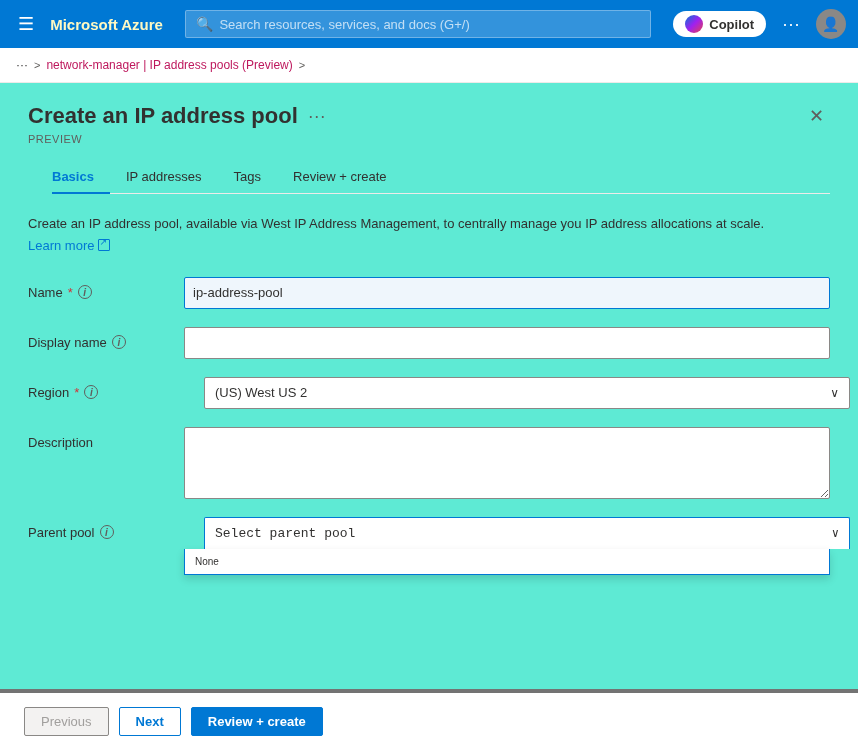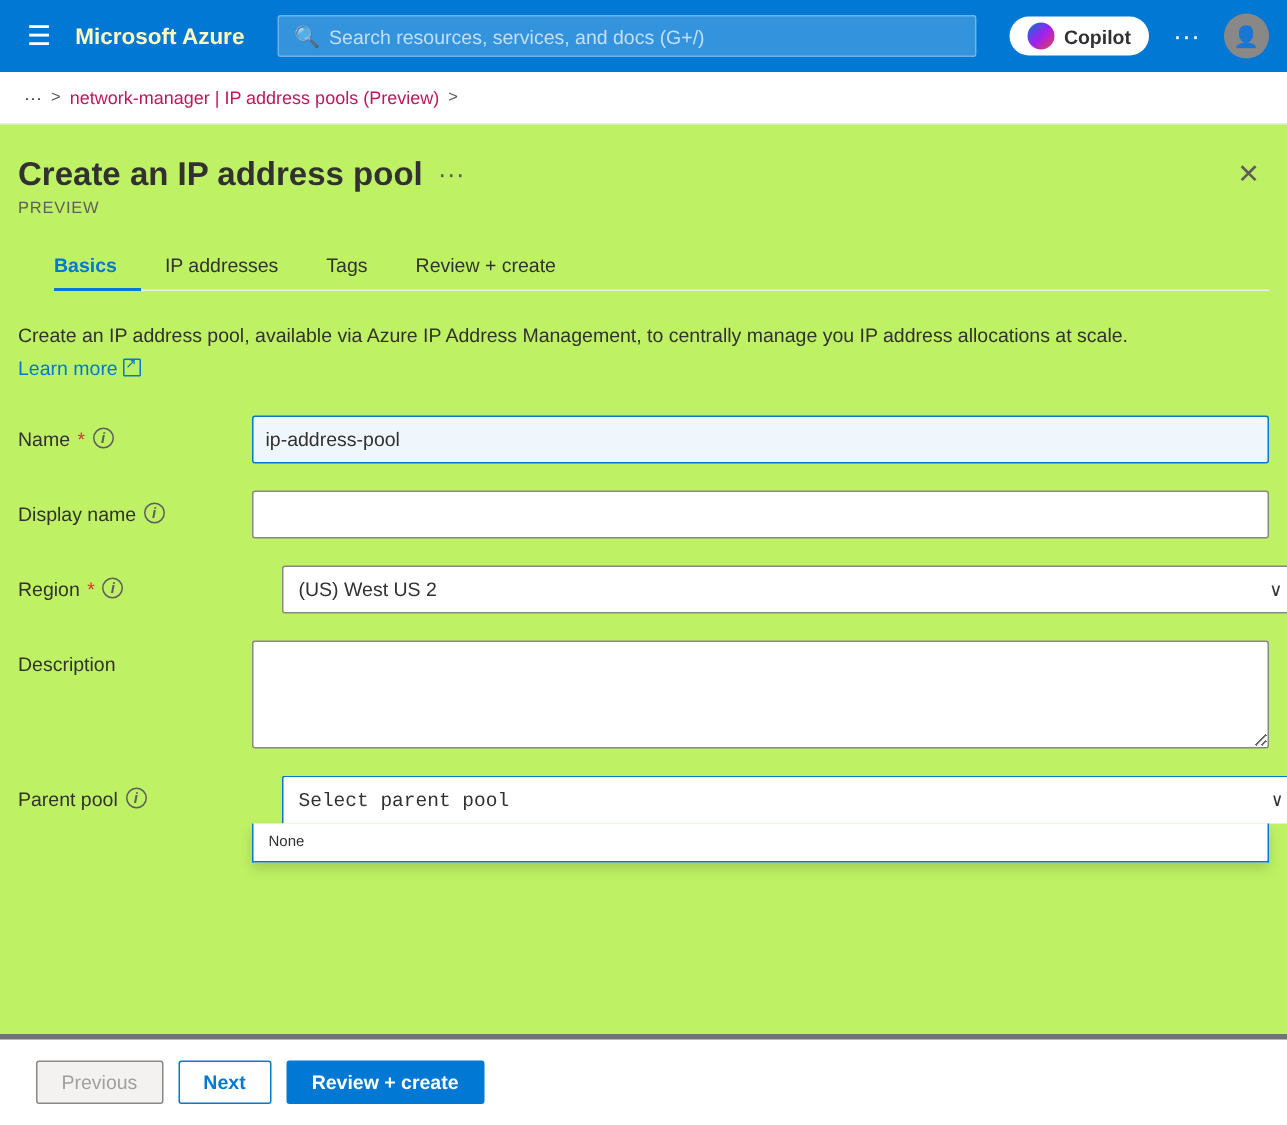--- a/index.html
+++ b/index.html
@@ -95,22 +95,22 @@
       font-size: 12px;
       color: #0078d4;
       border-bottom: 1px solid #edebe9;
     }
     .breadcrumb-sep { color: #605e5c; font-size: 11px; }
     .breadcrumb-link { color: #be185d; cursor: pointer; text-decoration: none; }
     .breadcrumb-dots { color: #323130; cursor: pointer; }
 
     
     .page-container {
-      background: #bef264;
-      padding: 20px 12px;
+      background: #5eead4;
+      padding: 20px 28px;
       min-height: calc(750px - 48px - 40px);
     }
 
     .page-header {
       display: flex;
       align-items: flex-start;
       justify-content: space-between;
       margin-bottom: 4px;
     }
     .page-title-area { display: flex; align-items: center; gap: 10px; }
@@ -371,21 +371,21 @@
   </div>
   <div class="page-subtitle">PREVIEW</div>
 
   <div class="tabs">
     <div class="tab active">Basics</div>
     <div class="tab">IP addresses</div>
     <div class="tab">Tags</div>
     <div class="tab">Review + create</div>
   </div>
 
-  <p class="desc-text">Create an IP address pool, available via Azure IP Address Management, to centrally manage you IP address allocations at scale.</p>
+  <p class="desc-text">Create an IP address pool, available via West IP Address Management, to centrally manage you IP address allocations at scale.</p>
   <div class="learn-more-row">
     <a class="learn-more-link">Learn more</a>
     <span class="external-icon"></span>
   </div>
 
   <div class="form-section">
 
     <div class="form-row">
       <label class="form-label">
         <span>Name</span>

